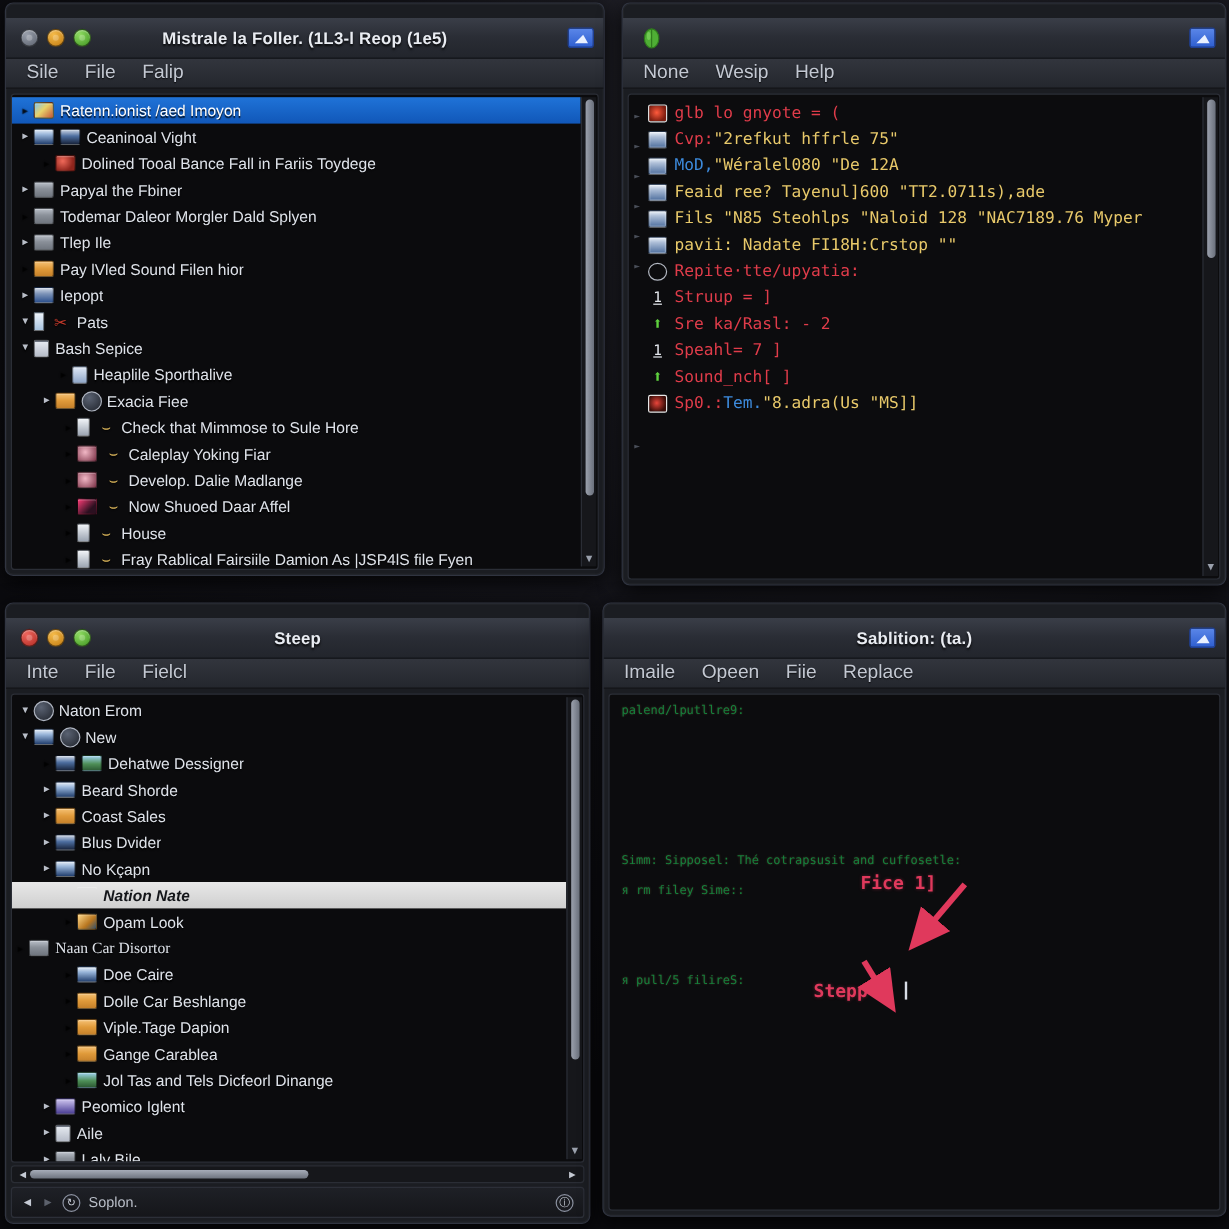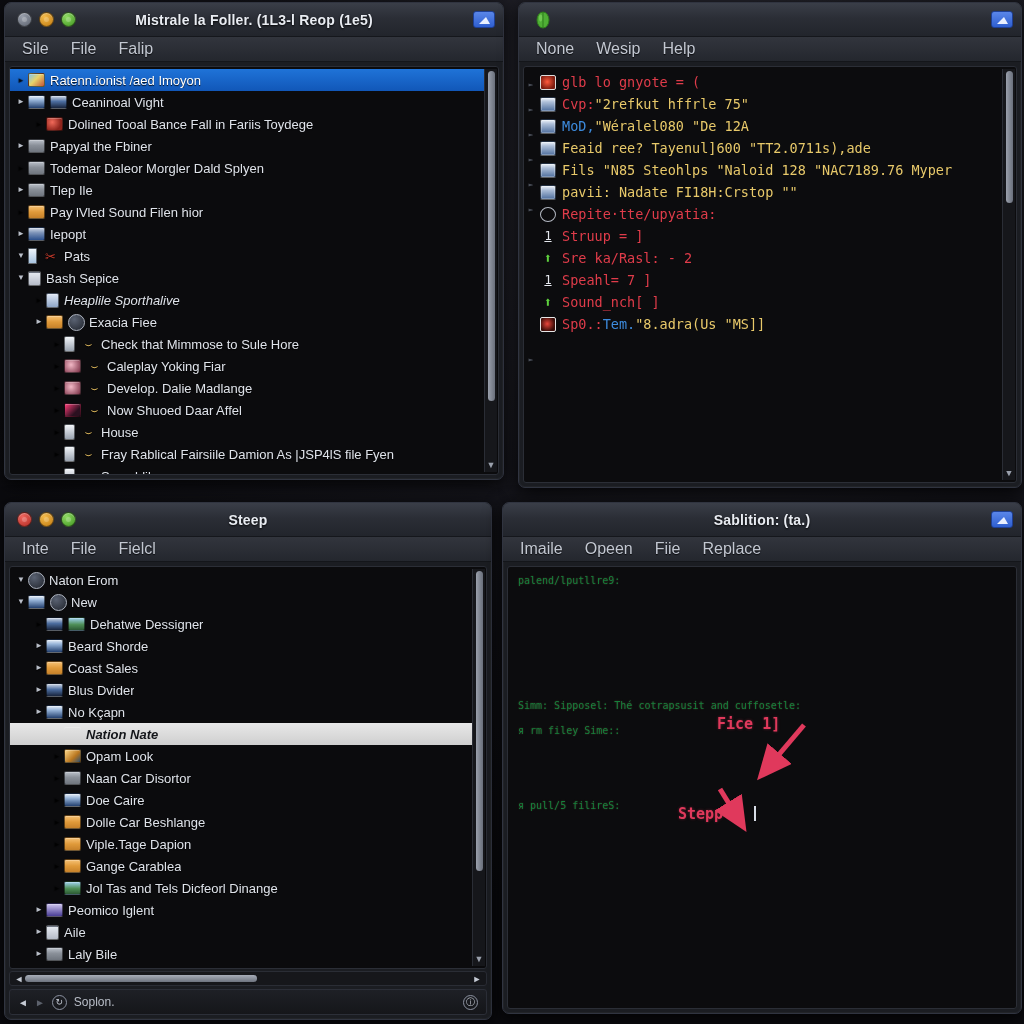--- a/index.html
+++ b/index.html
@@ -28,20 +28,21 @@
     display: flex; flex-direction: column;
     overflow: hidden;
   }
   .titlebar {
     height: 34px; flex: 0 0 34px;
     background: linear-gradient(180deg,#3a3e48 0%,#2a2d35 48%,#22252c 100%);
     border-bottom: 1px solid #15171c;
     display: flex; align-items: center;
     position: relative;
     padding: 4px 8px;
+    margin-top: 12px;
   }
   .traffic { display: flex; gap: 7px; align-items: center; padding-left: 4px; }
   .dot {
     width: 15px; height: 15px; border-radius: 50%;
     border: 1px solid rgba(0,0,0,.5);
     box-shadow: inset 0 1px 1px rgba(255,255,255,.35);
     position: relative;
   }
   .dot.gray   { background: radial-gradient(circle at 35% 30%,#9aa0ac,#5b616d); }
   .dot.red    { background: radial-gradient(circle at 35% 30%,#f0665e,#b02a22); }
@@ -303,21 +304,21 @@
             <span class="arrow">▼</span>
             <span class="ic battery"></span>
             <span class="glyph-red">✂</span>
             <span class="lbl">Pats</span>
           </div>
           <div class="row" style="padding-left: 4px;">
             <span class="arrow">▼</span>
             <span class="ic doc-lines"></span>
             <span class="lbl">Bash Sepice</span>
           </div>
-          <div class="row" style="padding-left: 22px; font-style: italic;">
+          <div class="row" style="padding-left: 36px;">
             <span class="arrow empty">►</span>
             <span class="ic doc-blue"></span>
             <span class="lbl">Heaplile Sporthalive</span>
           </div>
           <div class="row" style="padding-left: 22px;">
             <span class="arrow">►</span>
             <span class="ic folder-org"></span>
             <span class="glyph-circ"></span>
             <span class="lbl">Exacia Fiee</span>
           </div>
@@ -524,21 +525,21 @@
           <div class="row sel-light" style="padding-left: 40px;">
             <span class="arrow empty">►</span>
             <span class="ic" style="background: none; border: none;"></span>
             <span class="lbl">Nation Nate</span>
           </div>
           <div class="row" style="padding-left: 40px;">
             <span class="arrow empty">►</span>
             <span class="ic img-gold"></span>
             <span class="lbl">Opam Look</span>
           </div>
-          <div class="row" style="padding-left: 40px;">
+          <div class="row" style=" font-family: Liberation Serif, serif;">
             <span class="arrow empty">►</span>
             <span class="ic folder-gray"></span>
             <span class="lbl">Naan Car Disortor</span>
           </div>
           <div class="row" style="padding-left: 40px;">
             <span class="arrow empty">►</span>
             <span class="ic mon-blue"></span>
             <span class="lbl">Doe Caire</span>
           </div>
           <div class="row" style="padding-left: 40px;">

